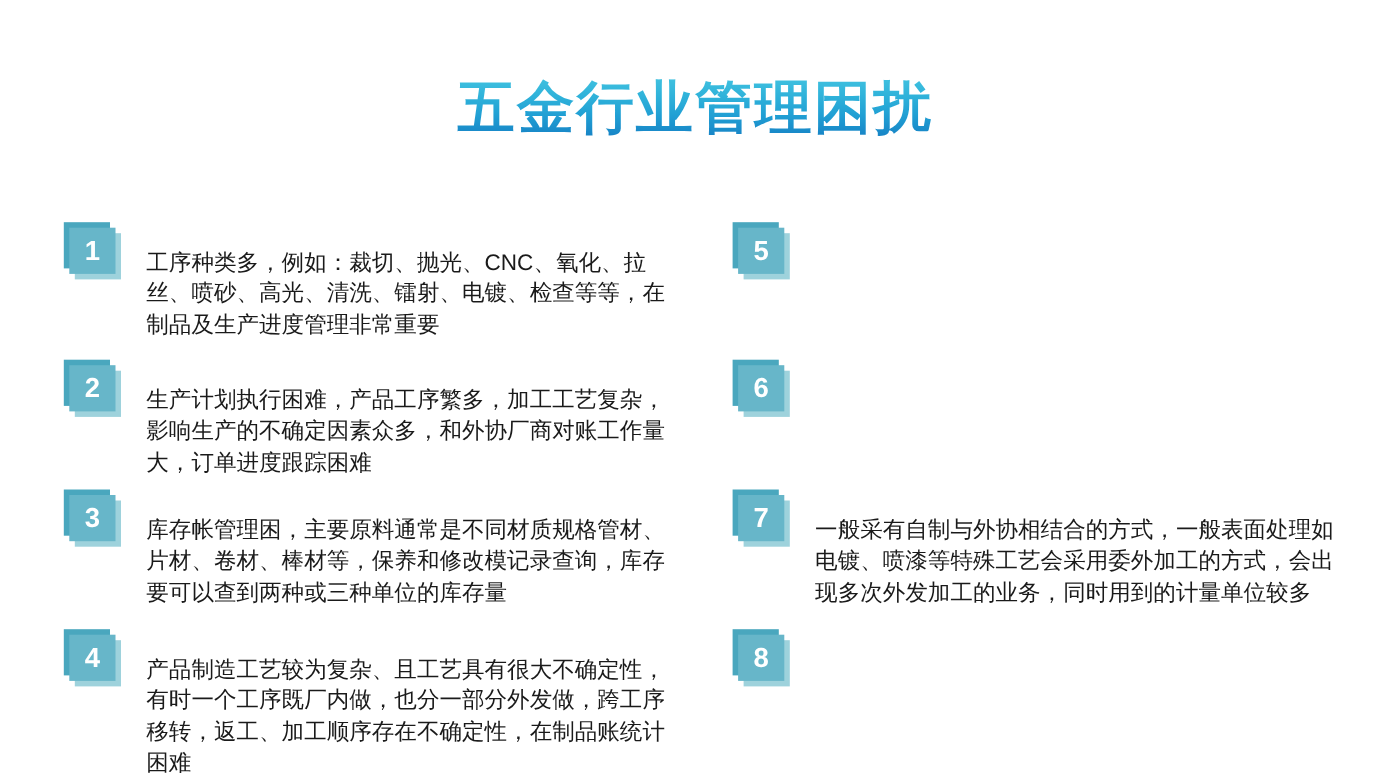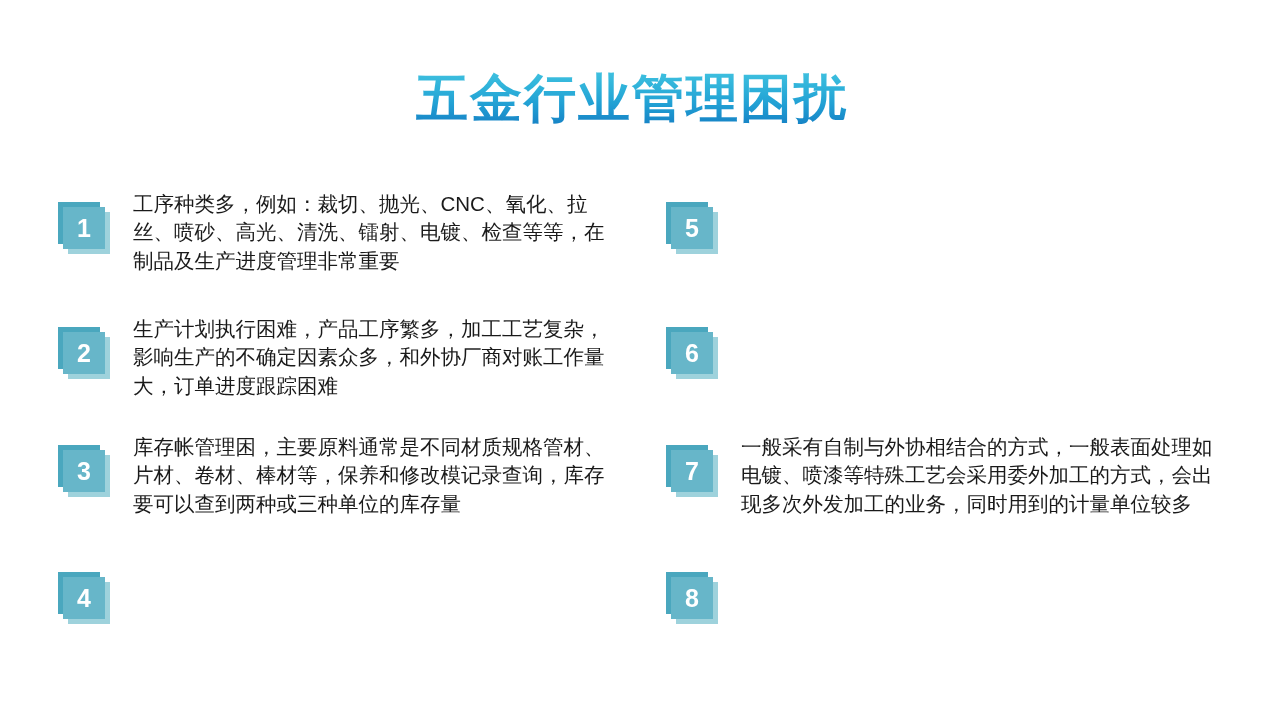--- a/index.html
+++ b/index.html
@@ -88,20 +88,21 @@
   
   .bullet-text{
     margin-left:21px;
     font-size:20.5px;
     line-height:1.38;
     color:#1a1a1a;
     letter-spacing:0px;
     font-family:"Liberation Sans","DejaVu Sans",sans-serif;
     text-align:left;
     flex:1 1 auto;
+    margin-top:35px;
   }
 
   
   #item-1{ top:0px;   }
   #item-2{ top:125px; }
   #item-3{ top:243px; }
   #item-4{ top:370px; }
   #item-5{ top:0px;   }
   #item-6{ top:125px; }
   #item-7{ top:243px; }
@@ -153,20 +154,21 @@
     </div>
 
     <div class="bullet-item" id="item-4">
       <div class="badge">
         <div class="sq-back-dark"></div>
         <div class="sq-back-light"></div>
         <div class="sq-front">
           <span class="badge-num">4</span>
         </div>
       </div>
+      <p class="bullet-text">产品制造工艺较为复杂、且工艺具有很大不确定性，有时一个工序既厂内做，也分一部分外发做，跨工序移转，返工、加工顺序存在不确定性，在制品账统计困难</p>
     </div>
 
   </div>
 
   <div class="column" id="column-right">
 
     <div class="bullet-item" id="item-5">
       <div class="badge">
         <div class="sq-back-dark"></div>
         <div class="sq-back-light"></div>

